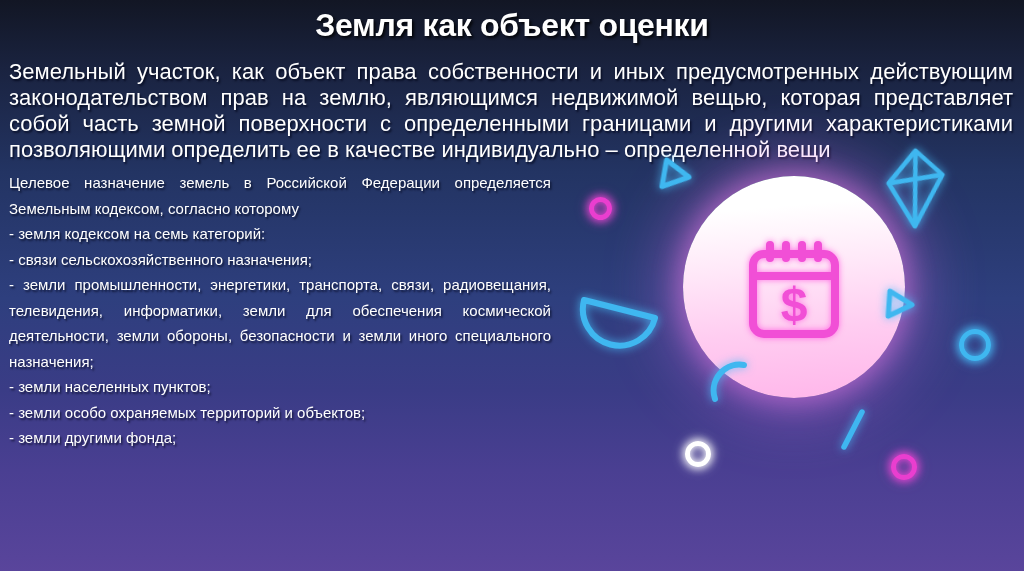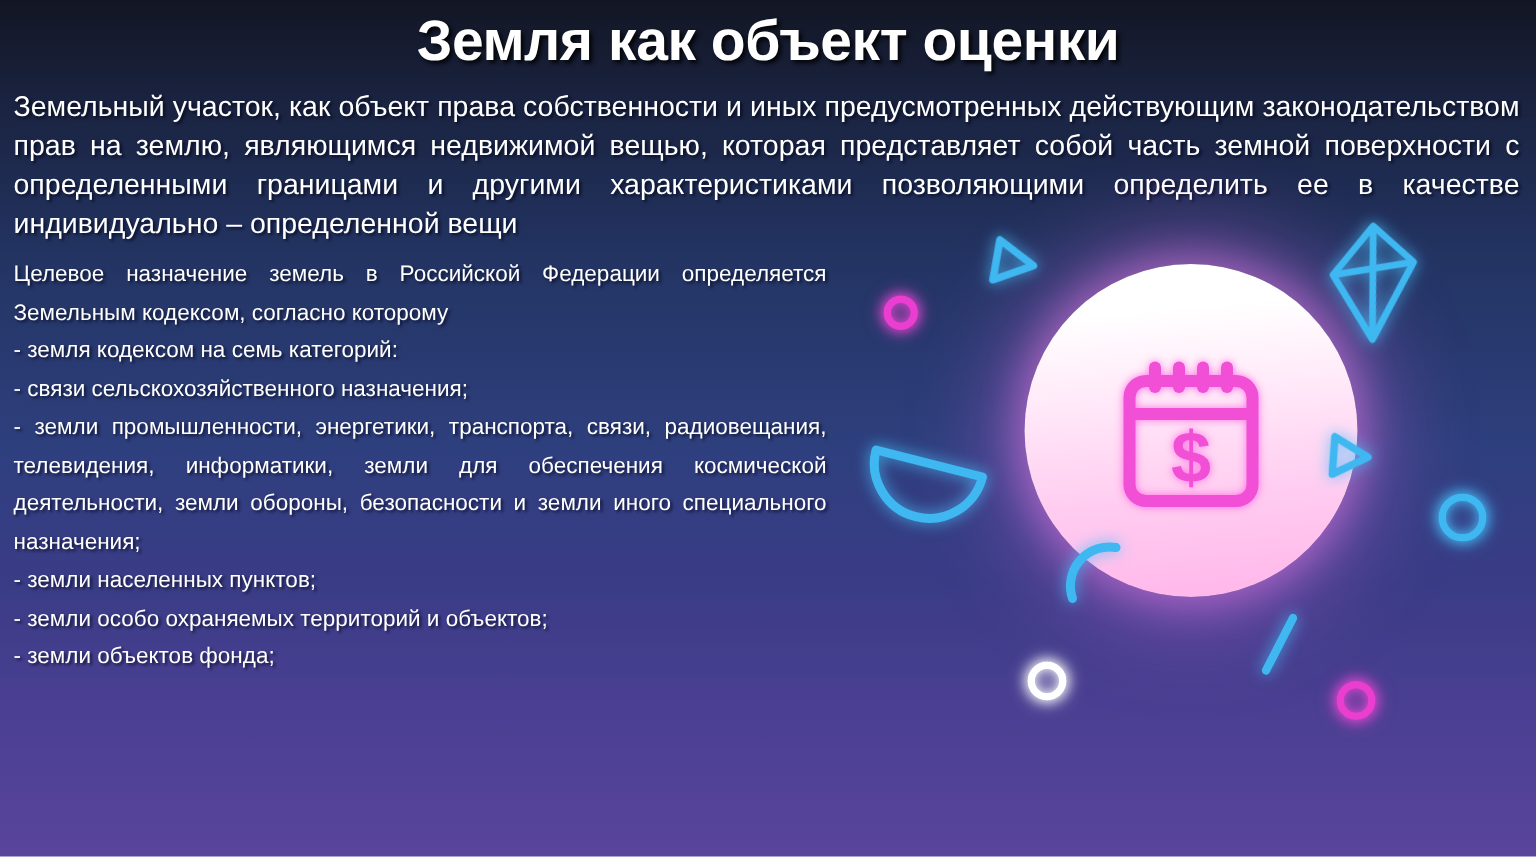--- a/index.html
+++ b/index.html
@@ -11,28 +11,28 @@
     width: 1024px; height: 574px;
     background: linear-gradient(180deg,
       #121624 0%, #1a2340 12%, #233463 30%, #2e3f7e 52%,
       #3a3c86 68%, #4a3f92 82%, #57449a 97%, #5a459c 100%);
     overflow: hidden;
   }
 
   .title {
     position: absolute; top: 7px; left: 0; width: 100%;
     text-align: center;
-    color: #ffffff; font-size: 38px; font-weight: bold;
+    color: #ffffff; font-size: 32px; font-weight: bold;
     letter-spacing: -0.3px;
     text-shadow: 2px 2px 3px rgba(0,0,0,0.85);
   }
 
   .intro {
     position: absolute; top: 59px; left: 9px; width: 1004px;
-    color: #ffffff; font-size: 19px; line-height: 26px;
+    color: #ffffff; font-size: 22px; line-height: 26px;
     text-align: justify;
     text-shadow: 1.5px 1.5px 2px rgba(2,6,25,0.75);
   }
 
   .body-col {
     position: absolute; top: 170px; left: 9px; width: 542px;
     color: #ffffff; font-size: 15px; line-height: 25.5px;
     text-shadow: 1.5px 1.5px 2px rgba(2,6,25,0.7);
   }
   .body-col p { text-align: justify; }
@@ -79,21 +79,21 @@
 
   <div class="intro">Земельный участок, как объект права собственности и иных предусмотренных действующим законодательством прав на землю, являющимся недвижимой вещью, которая представляет собой часть земной поверхности с определенными границами и другими характеристиками позволяющими определить ее в качестве индивидуально – определенной вещи</div>
 
   <div class="body-col">
     <p>Целевое назначение земель в Российской Федерации определяется Земельным кодексом, согласно которому</p>
     <p>- земля кодексом на семь категорий:</p>
     <p>- связи сельскохозяйственного назначения;</p>
     <p>- земли промышленности, энергетики, транспорта, связи, радиовещания, телевидения, информатики, земли для обеспечения космической деятельности, земли обороны, безопасности и земли иного специального назначения;</p>
     <p>- земли населенных пунктов;</p>
     <p>- земли особо охраняемых территорий и объектов;</p>
-    <p>- земли объектов фонда;</p>
+    <p>- земли другими фонда;</p>
   </div>
 
   <div class="big-circle"></div>
 
   <svg class="calendar-svg" width="104" height="100" viewBox="0 0 104 100">
     <g fill="none" stroke="#f14fd6" stroke-width="8" stroke-linecap="round" stroke-linejoin="round">
       <line x1="28" y1="5" x2="28" y2="18"></line>
       <line x1="44" y1="5" x2="44" y2="18"></line>
       <line x1="60" y1="5" x2="60" y2="18"></line>
       <line x1="76" y1="5" x2="76" y2="18"></line>

